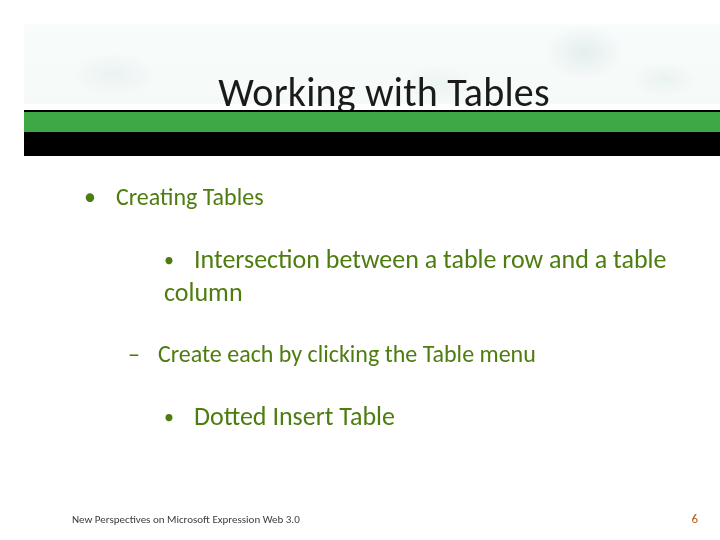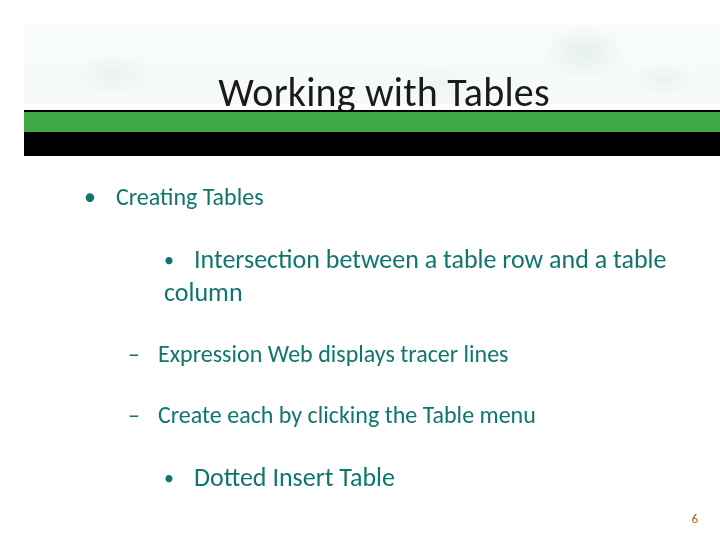--- a/index.html
+++ b/index.html
@@ -52,21 +52,21 @@
     position: absolute;
     left: 0; top: 108px;
     width: 720px; height: 2px;
     background: #000;
   }
   .body {
     position: absolute;
     top: 134px;
     left: 36px;
     width: 648px;
-    color: #0f766e;
+    color: #4d7c0f;
   }
   .lvl1 { font-size: 24px; line-height: 1.28; margin-bottom: 2px; }
   .lvl1::before { content: "•"; display: inline-block; width: 20px; margin-left: 0; }
   .lvl2 { font-size: 24px; line-height: 1.28; margin-left: 44px; margin-top: 6px; }
   .lvl2::before { content: "–"; display: inline-block; width: 18px; }
   .lvl3 { font-size: 26px; line-height: 1.28; margin-left: 80px; margin-top: 6px; }
   .lvl3::before { content: "•"; display: inline-block; width: 18px; font-size: 20px; position: relative; top: -1px; }
   .footer-left {
     position: absolute;
     left: 36px;
@@ -90,19 +90,19 @@
 
   <div class="title">Working with Tables</div>
 
   <div class="black-line-top"></div>
   <div class="green-bar"></div>
   <div class="black-line-bot"></div>
 
   <div class="body">
     <div class="lvl1"><span>Creating Tables</span></div>
     <div class="lvl3"><span>Intersection between a table row and a table column</span></div>
-    <div class="lvl2"><span>Expression Web displays tracer lines</span></div>
     <div class="lvl2"><span>Create each by clicking the Table menu</span></div>
     <div class="lvl3"><span>Dotted Insert Table</span></div>
   </div>
 
+  <div class="footer-left">New Perspectives on Microsoft Expression Web 3.0</div>
   <div class="footer-right">6</div>
 </div>
 
 </body></html>

